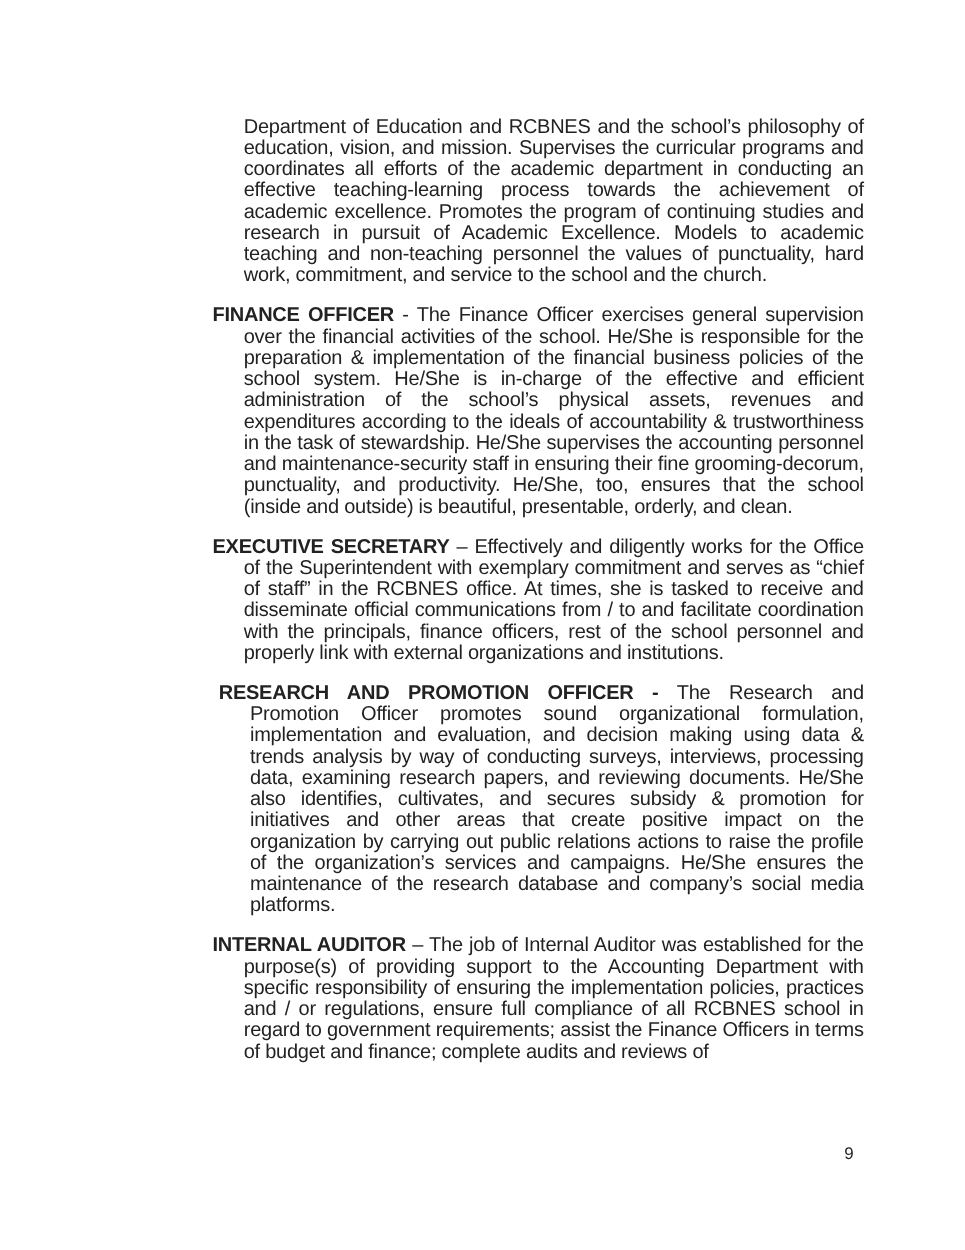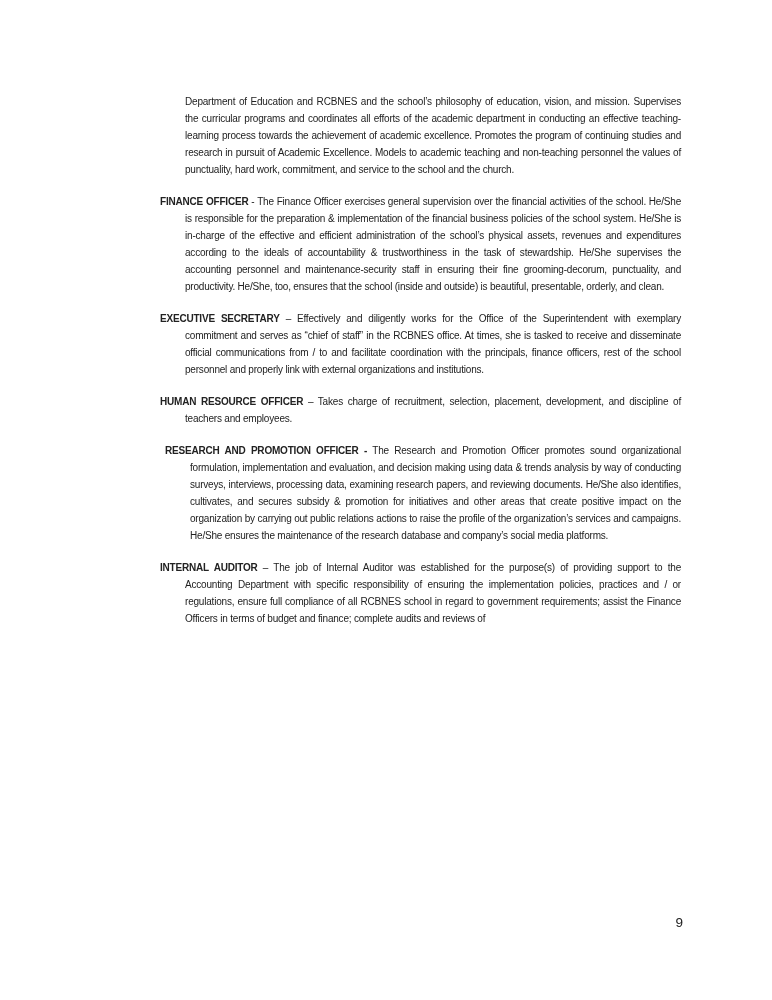--- a/index.html
+++ b/index.html
@@ -11,24 +11,24 @@
     position: relative;
     width: 772px;
     height: 1000px;
     background: #ffffff;
     font-family: "Liberation Sans", sans-serif;
     color: #222222;
     overflow: hidden;
   }
   .content {
     position: absolute;
-    left: 148px;
+    left: 158px;
     top: 93px;
     width: 533px;
-    font-size: 10px;
+    font-size: 16px;
     line-height: 17px;
     letter-spacing: -0.2px;
     text-align: justify;
   }
   .para {
     margin: 0 0 15px 0;
   }
   
   .indent-only {
     padding-left: 37px;
@@ -59,21 +59,20 @@
 
 <div class="page">
   <div class="content">
 
     <p class="para indent-only">Department of Education and RCBNES and the school’s philosophy of education, vision, and mission. Supervises the curricular programs and coordinates all efforts of the academic department in conducting an effective teaching-learning process towards the achievement of academic excellence. Promotes the program of continuing studies and research in pursuit of Academic Excellence. Models to academic teaching and non-teaching personnel the values of punctuality, hard work, commitment, and service to the school and the church.</p>
 
     <p class="para hanging"><span class="entry-title">FINANCE OFFICER</span><span class="entry-sep"> - </span><span class="entry-body">The Finance Officer exercises general supervision over the financial activities of the school. He/She is responsible for the preparation &amp; implementation of the financial business policies of the school system. He/She is in-charge of the effective and efficient administration of the school’s physical assets, revenues and expenditures according to the ideals of accountability &amp; trustworthiness in the task of stewardship. He/She supervises the accounting personnel and maintenance-security staff in ensuring their fine grooming-decorum, punctuality, and productivity. He/She, too, ensures that the school (inside and outside) is beautiful, presentable, orderly, and clean.</span></p>
 
     <p class="para hanging"><span class="entry-title">EXECUTIVE SECRETARY</span><span class="entry-sep"> – </span><span class="entry-body">Effectively and diligently works for the Office of the Superintendent with exemplary commitment and serves as “chief of staff” in the RCBNES office. At times, she is tasked to receive and disseminate official communications from / to and facilitate coordination with the principals, finance officers, rest of the school personnel and properly link with external organizations and institutions.</span></p>
 
-    <p class="para hanging"><span class="entry-title">HUMAN RESOURCE OFFICER</span><span class="entry-sep"> – </span><span class="entry-body">Takes charge of recruitment, selection, placement, development, and discipline of teachers and employees.</span></p>
 
     <p class="para hanging research"><span class="entry-title">RESEARCH AND PROMOTION OFFICER -</span><span class="entry-sep"> </span><span class="entry-body">The Research and Promotion Officer promotes sound organizational formulation, implementation and evaluation, and decision making using data &amp; trends analysis by way of conducting surveys, interviews, processing data, examining research papers, and reviewing documents. He/She also identifies, cultivates, and secures subsidy &amp; promotion for initiatives and other areas that create positive impact on the organization by carrying out public relations actions to raise the profile of the organization’s services and campaigns. He/She ensures the maintenance of the research database and company’s social media platforms.</span></p>
 
     <p class="para hanging"><span class="entry-title">INTERNAL AUDITOR</span><span class="entry-sep"> – </span><span class="entry-body">The job of Internal Auditor was established for the purpose(s) of providing support to the Accounting Department with specific responsibility of ensuring the implementation policies, practices and / or regulations, ensure full compliance of all RCBNES school in regard to government requirements; assist the Finance Officers in terms of budget and finance; complete audits and reviews of</span></p>
 
   </div>
 
   <div class="page-number">9</div>
 </div>
 

